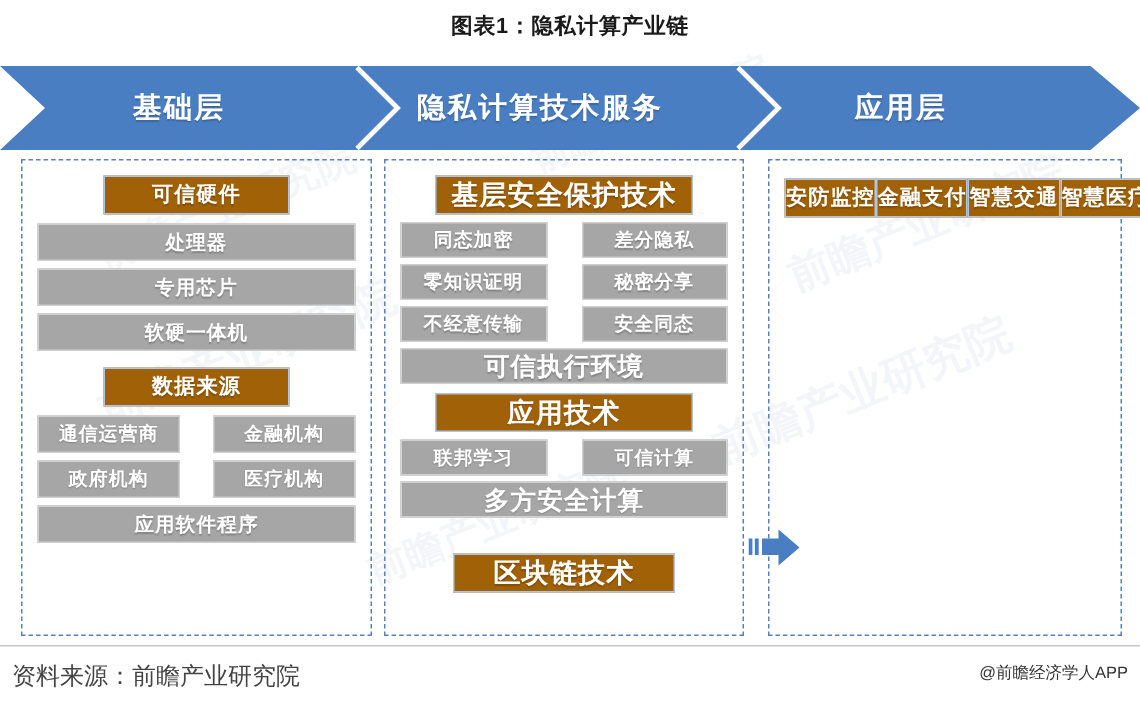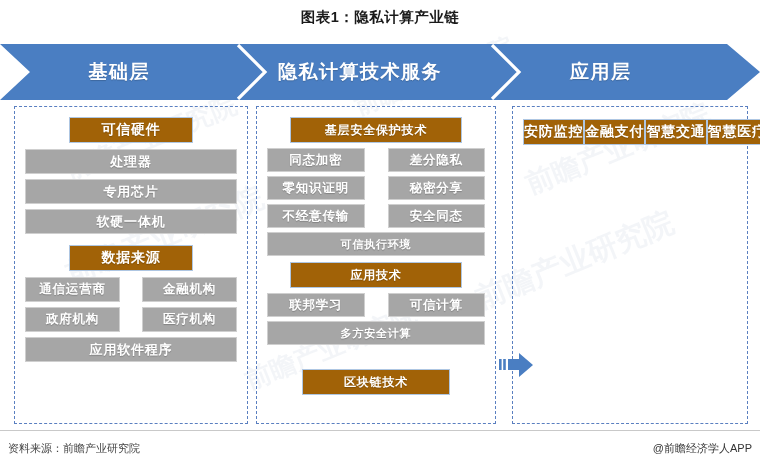--- a/index.html
+++ b/index.html
@@ -114,22 +114,22 @@
   .pairA{display:flex;gap:22px;margin-bottom:5px;}
   .pairA .node{flex:1;height:25px;font-size:12.5px;}
 
   .w-hdr-a{width:124px;margin:0 auto 6px auto;}
   .w-full{width:100%;}
 
   
   .pairB{display:flex;gap:23px;margin-bottom:4px;}
   .pairB .node{flex:1;height:24px;font-size:12.5px;}
   .rowB{margin-bottom:4px;}
-  .h-hdrB{height:26px;font-size:12px;}
-  .h-itemB{height:24px;font-size:11px;}
+  .h-hdrB{height:26px;font-size:18px;}
+  .h-itemB{height:24px;font-size:17px;}
   .w-hdr-b{width:172px;margin:0 auto 5px auto;}
   .w-hdr-b2{width:172px;margin:6px auto 5px auto;}
   .w-hdr-b3{width:148px;margin:24px auto 0 auto;}
 
   
   .stackC{
     position:absolute;left:0;right:0;top:2px;bottom:0;
     display:flex;flex-direction:row;justify-content:space-between;
   }
   .stackC .node{height:26px;font-size:14px;width:100%;}
@@ -145,21 +145,21 @@
   
   .footer{
     position:absolute;
     left:0; bottom:0;
     width:760px; height:36px;
     border-top:1px solid #c9c9c9;
   }
   .src{
     position:absolute;left:8px;top:10px;
     font-family:"Liberation Sans","DejaVu Sans",sans-serif;
-    font-size:11px;color:#444;
+    font-size:16px;color:#444;
   }
   .brand{
     position:absolute;right:8px;top:10px;
     font-family:"Liberation Sans","DejaVu Sans",sans-serif;
     font-size:11px;color:#333;
   }
 </style>
 </head>
 <body>
 

